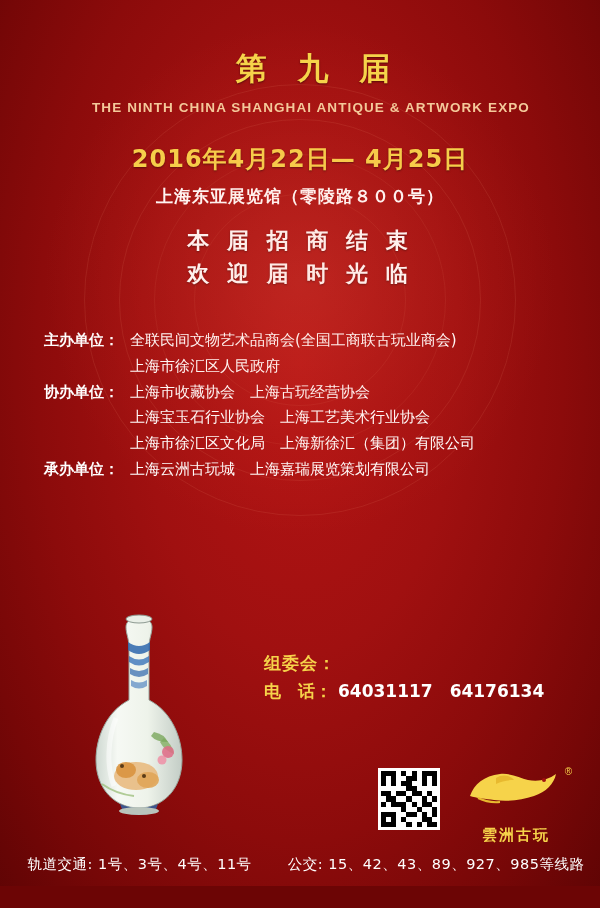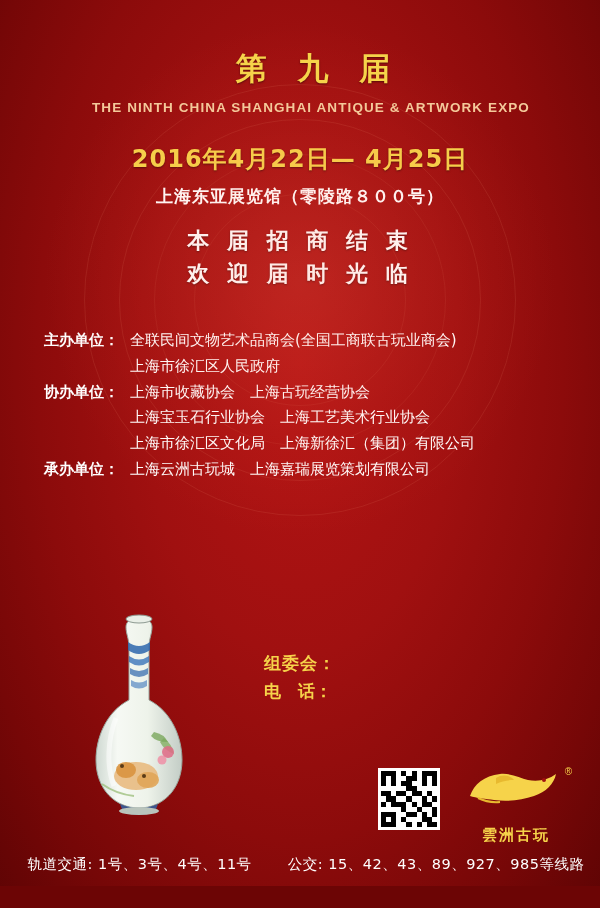--- a/index.html
+++ b/index.html
@@ -343,20 +343,21 @@
       <path d="M40 110 C32 130 30 158 38 178" stroke="#ffffff" stroke-width="5" fill="none" opacity="0.5"></path>
     </svg>
   </div>
 
   <div class="contact">
     <div class="c-title">组委会：</div>
 
 
     <div class="c-row">
       <div class="c-key">电　话：</div>
+      <div class="c-val">64031117　64176134</div>
     </div>
 
   </div>
 
   <div class="qr">
     <div class="qr-grid">
       <i class="on"></i>
         <i class="on"></i>
         <i class="on"></i>
         <i></i>

